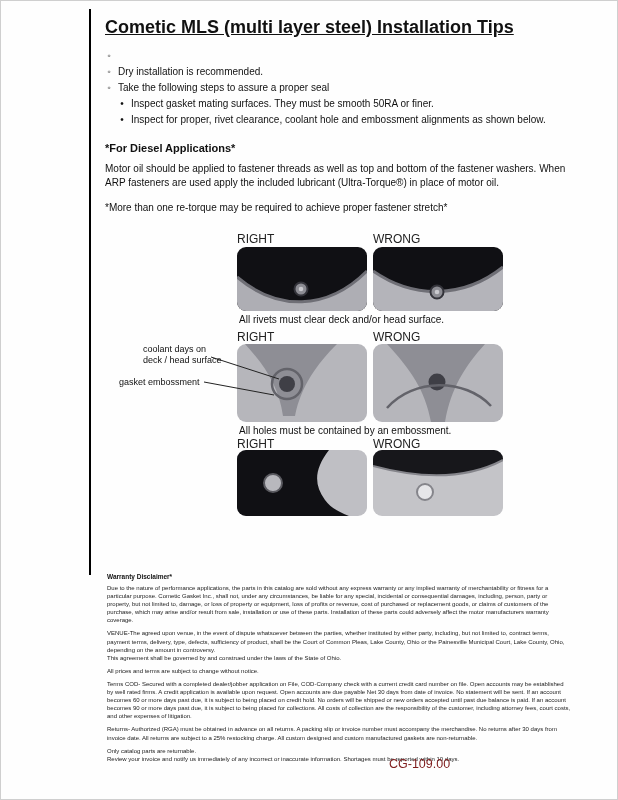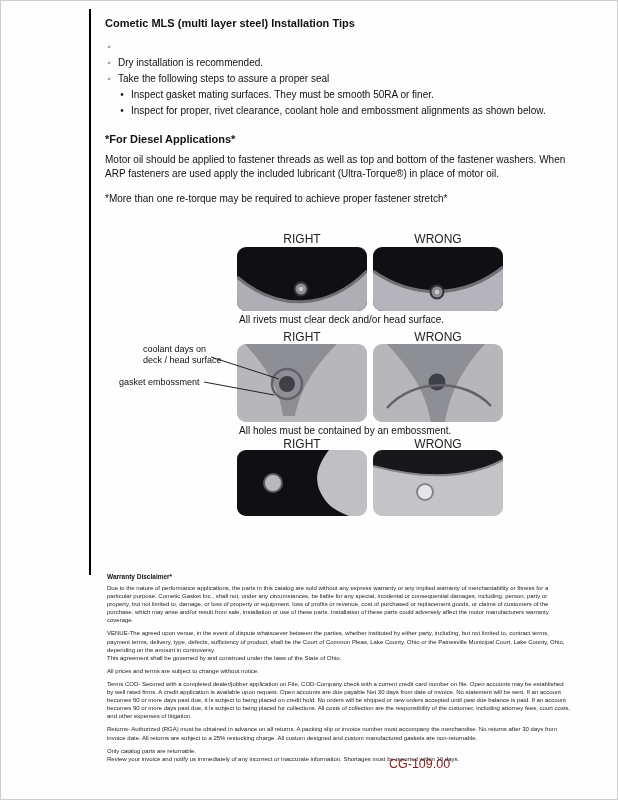--- a/index.html
+++ b/index.html
@@ -1,29 +1,29 @@
 <!DOCTYPE html>
 <html><head>
 <meta charset="utf-8">
 <style>
   *{box-sizing:border-box}
   html,body{margin:0;padding:0}
   body{width:618px;height:800px;background:#f2f2f0;font-family:"Liberation Sans",sans-serif;color:#111}
   .page{position:relative;width:618px;height:800px;background:#fefefe;border:1px solid #cfcfcf;overflow:hidden}
   .vrule{position:absolute;left:88px;top:8px;width:2px;height:566px;background:#000}
   .content{position:absolute;left:104px;top:16px;width:470px}
-  .title{font-size:11px;font-weight:bold;margin:0 0 11px 0}
+  .title{font-size:18px;font-weight:bold;text-decoration:underline;margin:0 0 11px 0}
   .bullet-row{display:flex;gap:5px;font-size:10px;margin:3px 0;line-height:1.3}
   .bullet-row .b{flex:0 0 auto;width:8px;text-align:center}
   .sub{margin-left:13px}
   .diesel-heading{font-size:11px;font-weight:bold;margin:16px 0 8px 0}
   .para{font-size:10px;line-height:1.4;margin:0 0 11px 0;width:464px}
   .note{font-size:10px;margin-top:2px}
   .diagrams{position:absolute;left:0;top:228px;width:618px;height:334px}
-  .dlabel{position:absolute;width:130px;text-align:center;font-size:12px;color:#222}
+  .dlabel{position:absolute;width:130px;font-size:12px;color:#222}
   .photo{position:absolute;line-height:0}
   .caption{position:absolute;font-size:10px;color:#111}
   .pre{white-space:pre-line}
   .callout{position:absolute;font-size:9px;line-height:1.2;white-space:pre-line;color:#111}
   .callout-lines{position:absolute;left:0;top:0;pointer-events:none}
   .l1r{left:236px;top:3px}.l1w{left:372px;top:3px}
   .p1r{left:236px;top:18px}.p1w{left:372px;top:18px}
   .cap1{left:238px;top:85px;width:280px}
   .l2r{left:236px;top:101px}.l2w{left:372px;top:101px}
   .p2r{left:236px;top:115px}.p2w{left:372px;top:115px}

